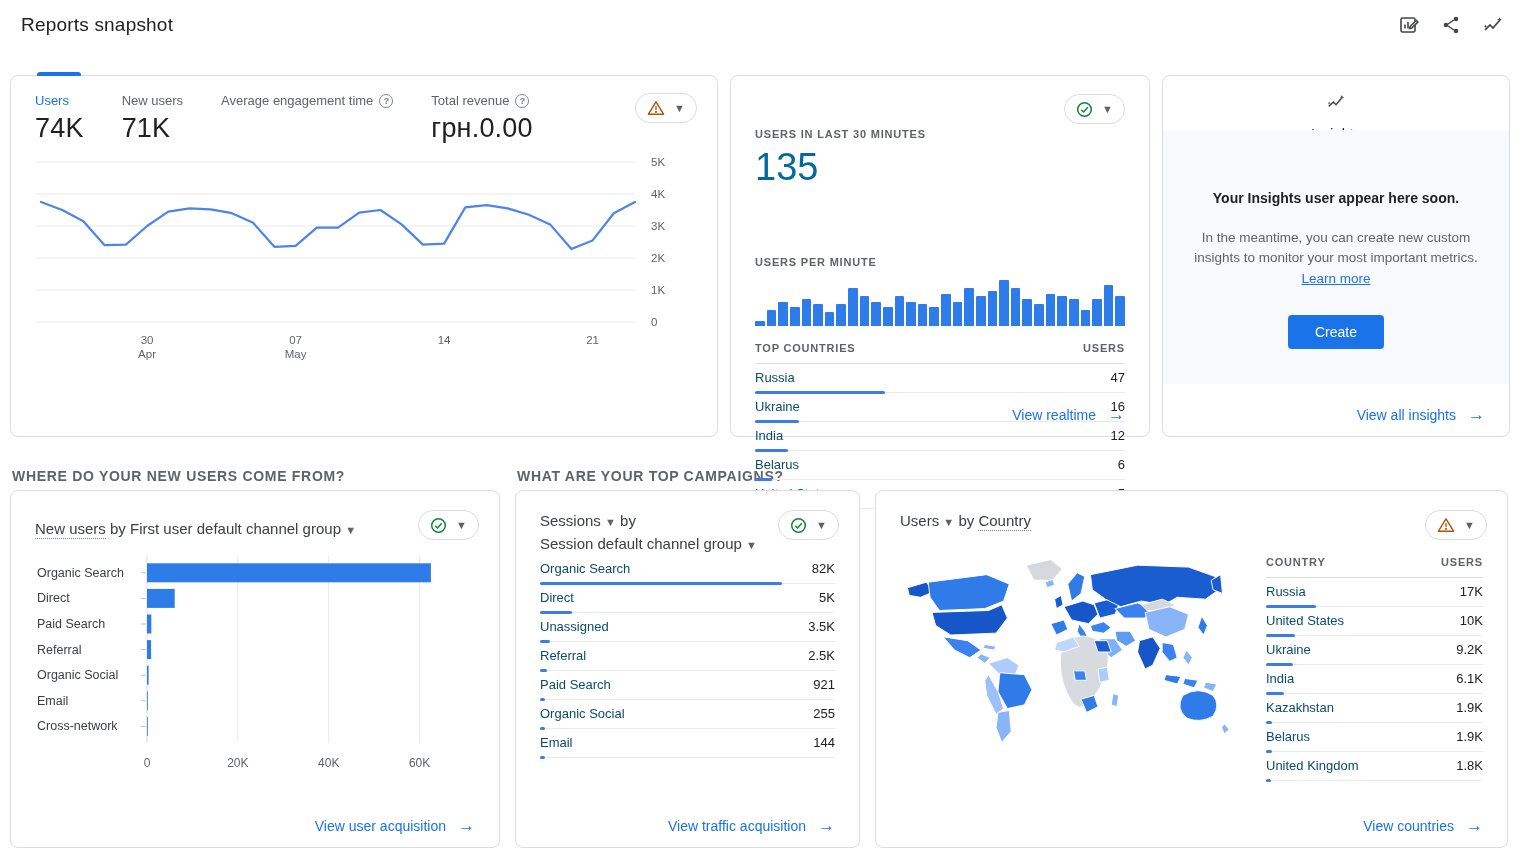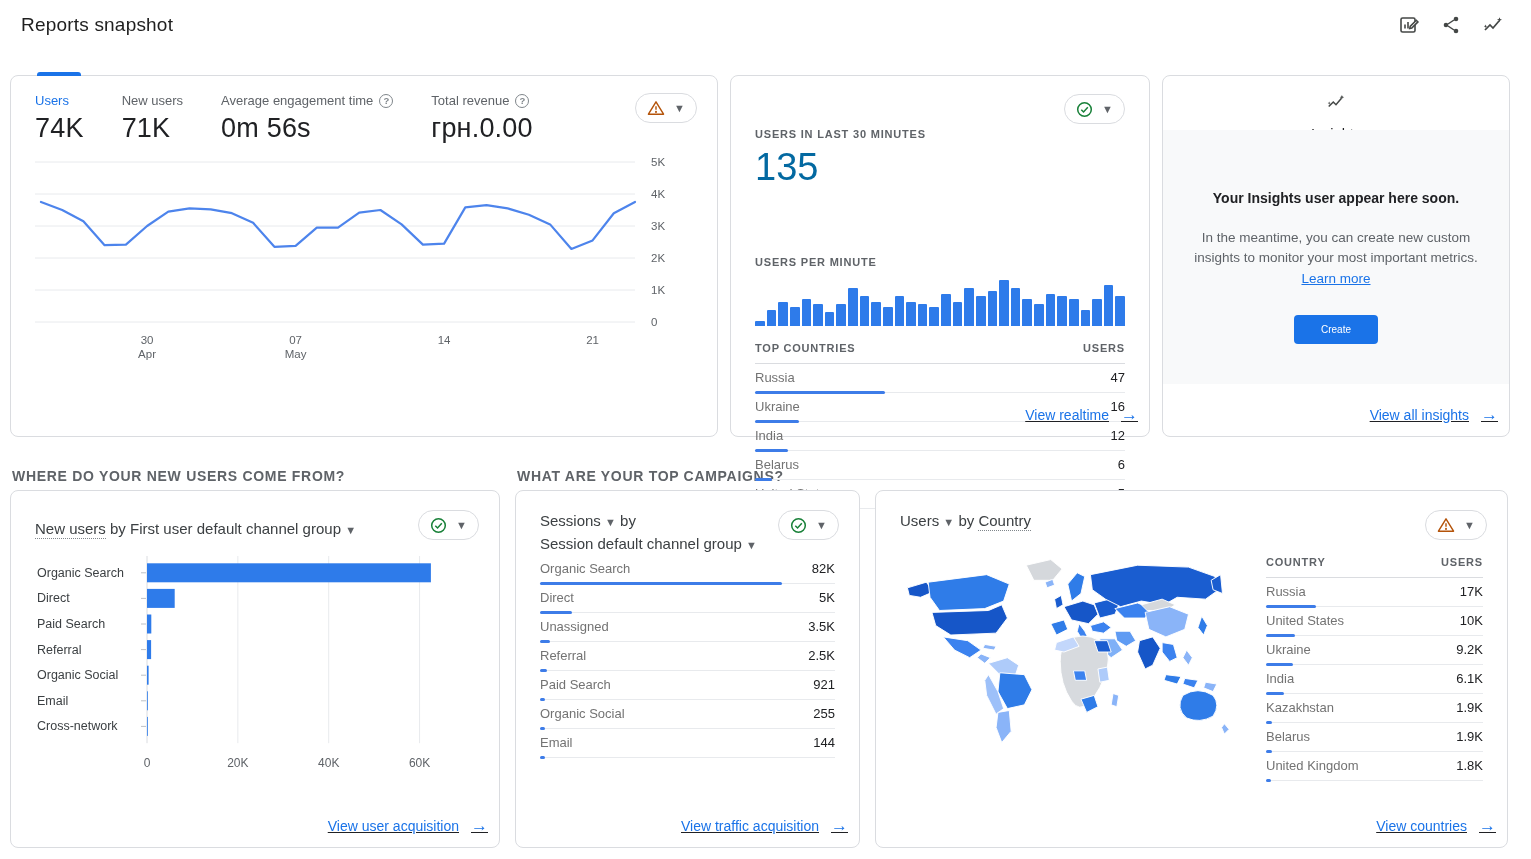--- a/index.html
+++ b/index.html
@@ -35,34 +35,34 @@
   .card-b { padding:18px 24px 0; }
   .rt-head { display:flex; justify-content:space-between; align-items:flex-start; }
   .u-label { font-size:11px; font-weight:600; letter-spacing:.8px; color:#5f6368;margin-top:34px; }
   .rt-value { font-size:38px; color:#0369a1; margin:6px 0 33px; }
   .minute-bars { display:flex; align-items:flex-end; gap:2px; height:46px; margin-top:12px; }
   .mbar { flex:1; background:#2e7bea; border-radius:1px 1px 0 0; }
   .list-head { display:flex; justify-content:space-between; font-size:11px; font-weight:600; letter-spacing:.8px;
     color:#5f6368; padding-bottom:9px; border-bottom:1px solid #dadce0; margin-top:16px; }
   .lrow { position:relative; display:flex; justify-content:space-between; align-items:center;
     padding:6px 0 7px; border-bottom:1px solid #e8eaed; font-size:13px; cursor:pointer; }
-  .lname { color:#737373; } .lval { color:#202124; }
+  .lname { color:#0c4a6e; } .lval { color:#202124; }
   .lbar { position:absolute; left:0; bottom:-2px; height:3px; background:#3d7ce8; border-radius:2px; }
-  .card-footer { position:absolute; right:11px; bottom:13px;text-decoration:underline; }
+  .card-footer { position:absolute; right:24px; bottom:13px; }
   .flink { display:flex; align-items:center; gap:12px; color:#1a73e8; font-size:14px; font-weight:500;
     text-decoration:none; cursor:pointer; }
   .arr { font-size:17px; line-height:1; }
   
   .ins-head { display:flex; align-items:center; gap:14px; padding:16px 24px; font-size:14.5px; color:#202124;flex-direction:column; }
   .ins-body-wrap { position:absolute; left:0; right:0; top:54px; bottom:52px; background:#f8f9fa;
     display:flex; flex-direction:column; align-items:center; justify-content:flex-start; padding:60px 26px 0; text-align:center; }
   .ins-headline { font-size:14px; font-weight:700; color:#202124; margin-bottom:22px; }
   .ins-body { font-size:13.5px; color:#5f6368; line-height:1.5; }
   .tlink { color:#1a73e8; text-decoration:underline; cursor:pointer; }
-  .create-btn { margin-top:26px; background:#1a73e8; color:#fff; font-family:inherit; font-size:10px; font-weight:500;
+  .create-btn { margin-top:26px; background:#1a73e8; color:#fff; font-family:inherit; font-size:14px; font-weight:500;
     border:none; border-radius:4px; padding:9px 27px; cursor:pointer; }
   
   .card-title { font-size:15px; color:#3c4043; line-height:1.5; }
   .dotted { border-bottom:1px dotted #80868b; padding-bottom:1px; }
   .hbar-wrap { margin:10px 10px 0 24px; }
   .list-pad { padding:0 24px; }
   .card-e .list-head { margin-top:8px; }
   .map-body { display:flex; padding:2px 24px 0 12px; }
   .map-wrap { width:362px; padding-top:10px; }
   .map-table { flex:1; margin-left:16px; }
@@ -116,21 +116,20 @@
             <div class="tlabel">
               <span>New users</span>
             </div>
             <div class="tvalue">71K</div>
           </div>
           <div class="tab">
             <div class="tlabel">
               <span>Average engagement time</span>
               <span class="help">?</span>
             </div>
-            <div class="tvalue">0m 56s</div>
           </div>
           <div class="tab">
             <div class="tlabel">
               <span>Total revenue</span>
               <span class="help">?</span>
             </div>
             <div class="tvalue">грн.0.00</div>
           </div>
         </div>
       <button class="pill">

